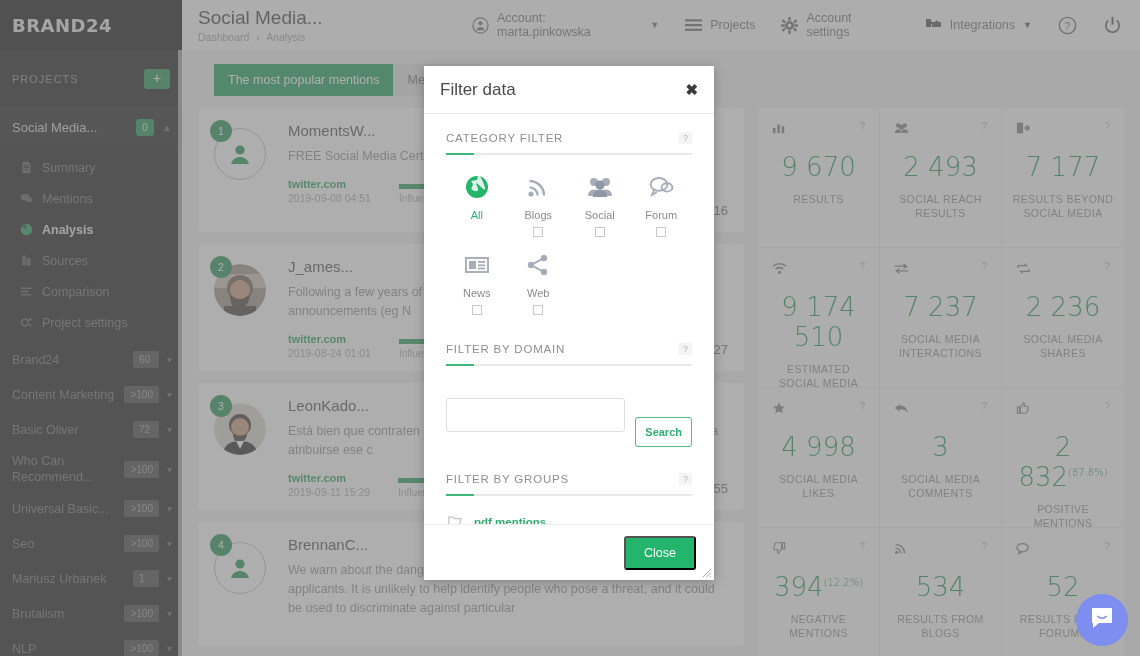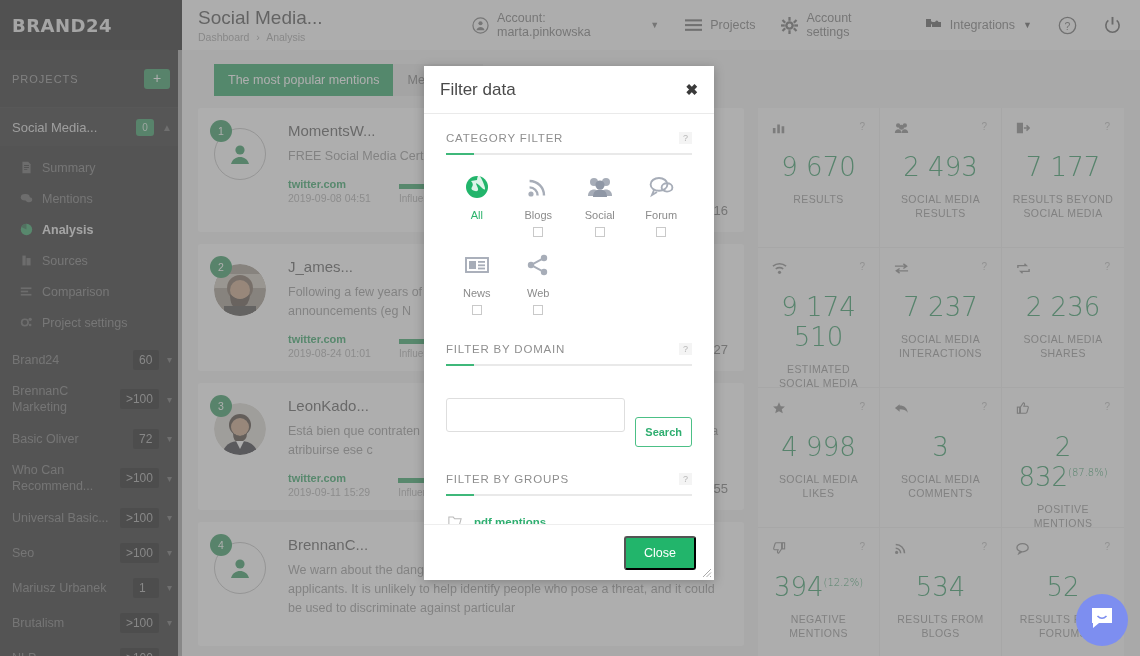--- a/index.html
+++ b/index.html
@@ -61,21 +61,21 @@
   .navitem .ico { width: 13px; height: 13px; display: inline-block; opacity: .55; }
   .navitem.active .ico { opacity: 1; }
   .navitem svg { display: block; }
 
   .projrow {
     min-height: 35px; display: flex; align-items: center; padding: 6px 10px 6px 12px;
     color: #6b6b6b; font-size: 12.5px;
   }
   .projrow .pn { flex: 1; line-height: 16px; padding-right: 6px; }
   .cbadge {
-    background: #000000; color: #9a9a9a; font-size: 12px; border-radius: 2px;
+    background: #404040; color: #9a9a9a; font-size: 10px; border-radius: 2px;
     padding: 3px 6px; min-width: 26px; 
   }
   #sb-scroll {
     position: absolute; right: 0; top: 50px; width: 4px; height: 606px;
     background: #9b9b9b;
   }
 
   
   #topbar {
     position: absolute; left: 182px; top: 0; width: 958px; height: 50px;
@@ -325,21 +325,21 @@
         </div>
       </div>
 
       <div>
         <div class="projrow">
           <span class="pn">Brand24</span>
           <span class="cbadge">60</span>
           <span class="caret">▾</span>
         </div>
         <div class="projrow">
-          <span class="pn">BrennanC Marketing</span>
+          <span class="pn">Content Marketing</span>
           <span class="cbadge">&gt;100</span>
           <span class="caret">▾</span>
         </div>
         <div class="projrow">
           <span class="pn">Basic Oliver</span>
           <span class="cbadge">72</span>
           <span class="caret">▾</span>
         </div>
         <div class="projrow">
           <span class="pn">Who Can Recommend...</span>
@@ -612,21 +612,21 @@
         <div class="mc">
           <span class="ic"><svg width="15" height="14" viewBox="0 0 18 14">
                 <circle cx="5" cy="4" r="2.6" fill="#7d7d7d"></circle>
                 <circle cx="13" cy="4" r="2.6" fill="#7d7d7d"></circle>
                 <circle cx="9" cy="6" r="3" fill="#7d7d7d"></circle>
                 <path d="M1 13c0-3 2-4.4 4-4.4S9 10 9 13z" fill="#7d7d7d"></path>
                 <path d="M9 13c0-3 2-4.4 4-4.4S17 10 17 13z" fill="#7d7d7d"></path>
               </svg></span>
           <span class="qm">?</span>
           <div class="num"><span>2 493</span><span class="pct"></span></div>
-          <div class="lab">SOCIAL MEDIA RESULTS</div>
+          <div class="lab">SOCIAL REACH RESULTS</div>
         </div>
 
         <div class="mc">
           <span class="ic"><svg width="14" height="14" viewBox="0 0 16 16">
                 <rect x="1" y="2" width="7" height="12" fill="#7d7d7d"></rect>
                 <path d="M9 8h6M12 5l3 3-3 3" stroke="#7d7d7d" stroke-width="1.7" fill="none"></path>
               </svg></span>
           <span class="qm">?</span>
           <div class="num"><span>7 177</span><span class="pct"></span></div>
           <div class="lab">RESULTS BEYOND SOCIAL MEDIA</div>

